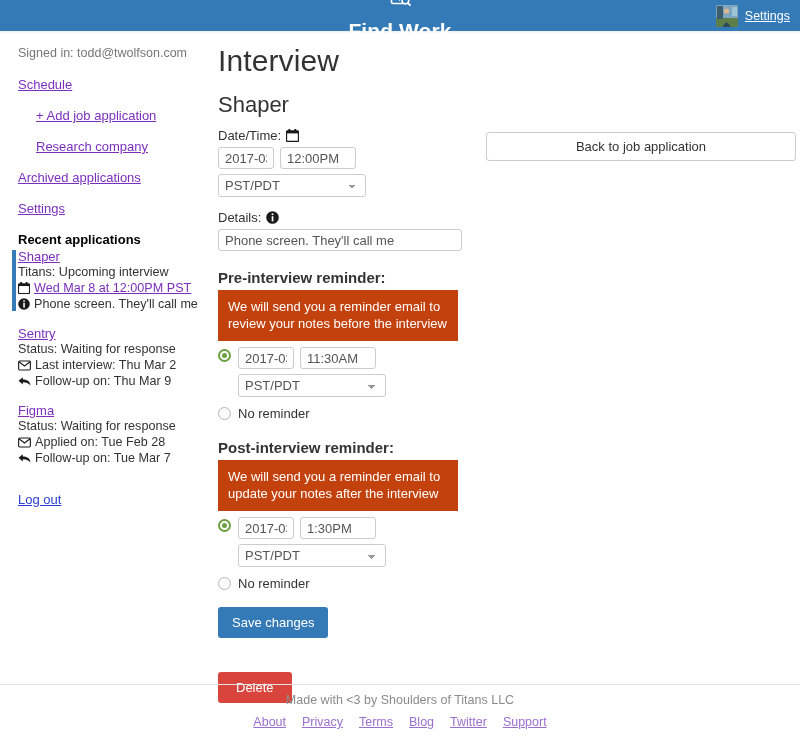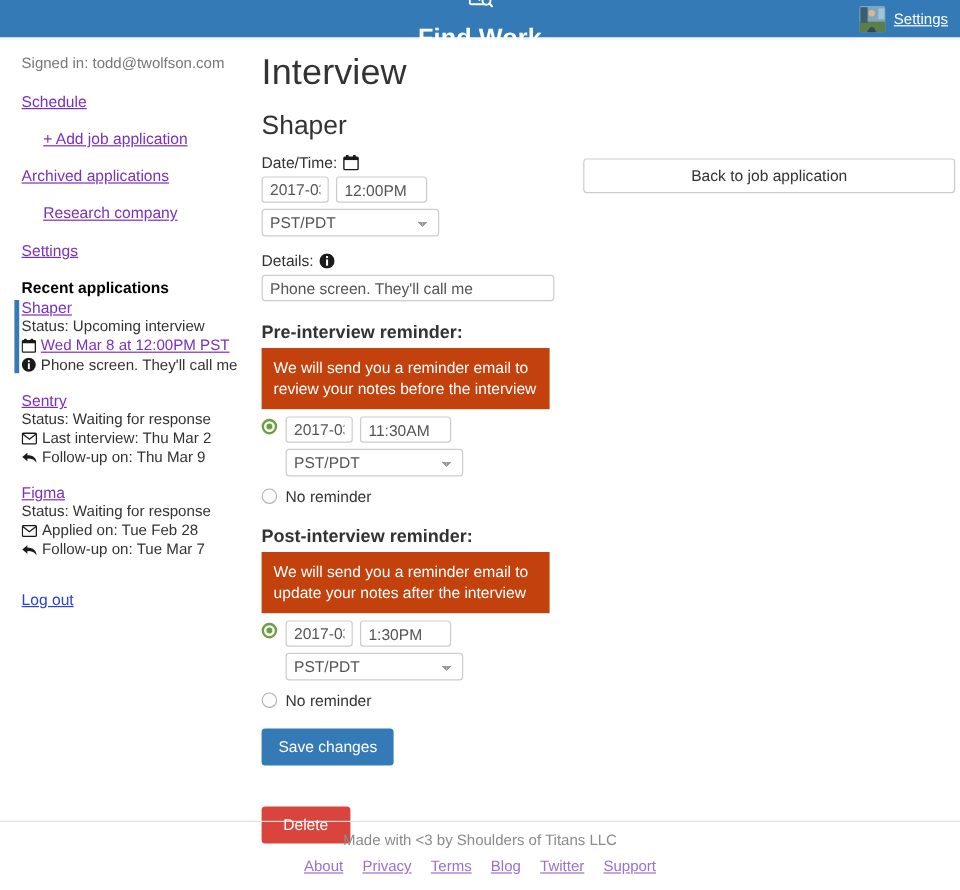--- a/index.html
+++ b/index.html
@@ -308,27 +308,27 @@
   </div>
   <div class="topbar-shadow"></div>
 
   <div class="page">
 
     <div class="sidebar">
       <div class="signed-in">Signed in: todd@twolfson.com</div>
       <div id="nav-holder">
           <div class="nav-row"><a class="nav">Schedule</a></div>
           <div class="nav-row indent"><a class="nav">+ Add job application</a></div>
+          <div class="nav-row indent"><a class="nav">Research company</a></div>
           <div class="nav-row"><a class="nav">Archived applications</a></div>
-          <div class="nav-row indent"><a class="nav">Research company</a></div>
           <div class="nav-row"><a class="nav">Settings</a></div>
         </div>
       <div class="recent-title">Recent applications</div>
       <div id="apps-holder">
-          <div class="app-entry active"><a class="app-name">Shaper</a><div class="app-line">Status: Upcoming interview</div><div class="app-line">
+          <div class="app-entry active"><a class="app-name">Shaper</a><div class="app-line">Titans: Upcoming interview</div><div class="app-line">
               <span class="ic"><svg width="12" height="12" viewBox="0 0 13 13">
                   <rect x="0.5" y="2" width="12" height="10.5" rx="1" fill="#ffffff" stroke="#1a1a1a" stroke-width="1.3"></rect>
                   <rect x="0.5" y="2" width="12" height="2.4" fill="#1a1a1a"></rect>
                   <rect x="2.3" y="0" width="2.2" height="3.2" rx="0.8" fill="#1a1a1a"></rect>
                   <rect x="8.2" y="0" width="2.2" height="3.2" rx="0.8" fill="#1a1a1a"></rect>
                 </svg></span>
               <a>Wed Mar 8 at 12:00PM PST</a>
             </div><div class="app-line">
               <span class="ic"><svg width="12" height="12" viewBox="0 0 13 13">
                   <circle cx="6.5" cy="6.5" r="6.3" fill="#1a1a1a"></circle>

